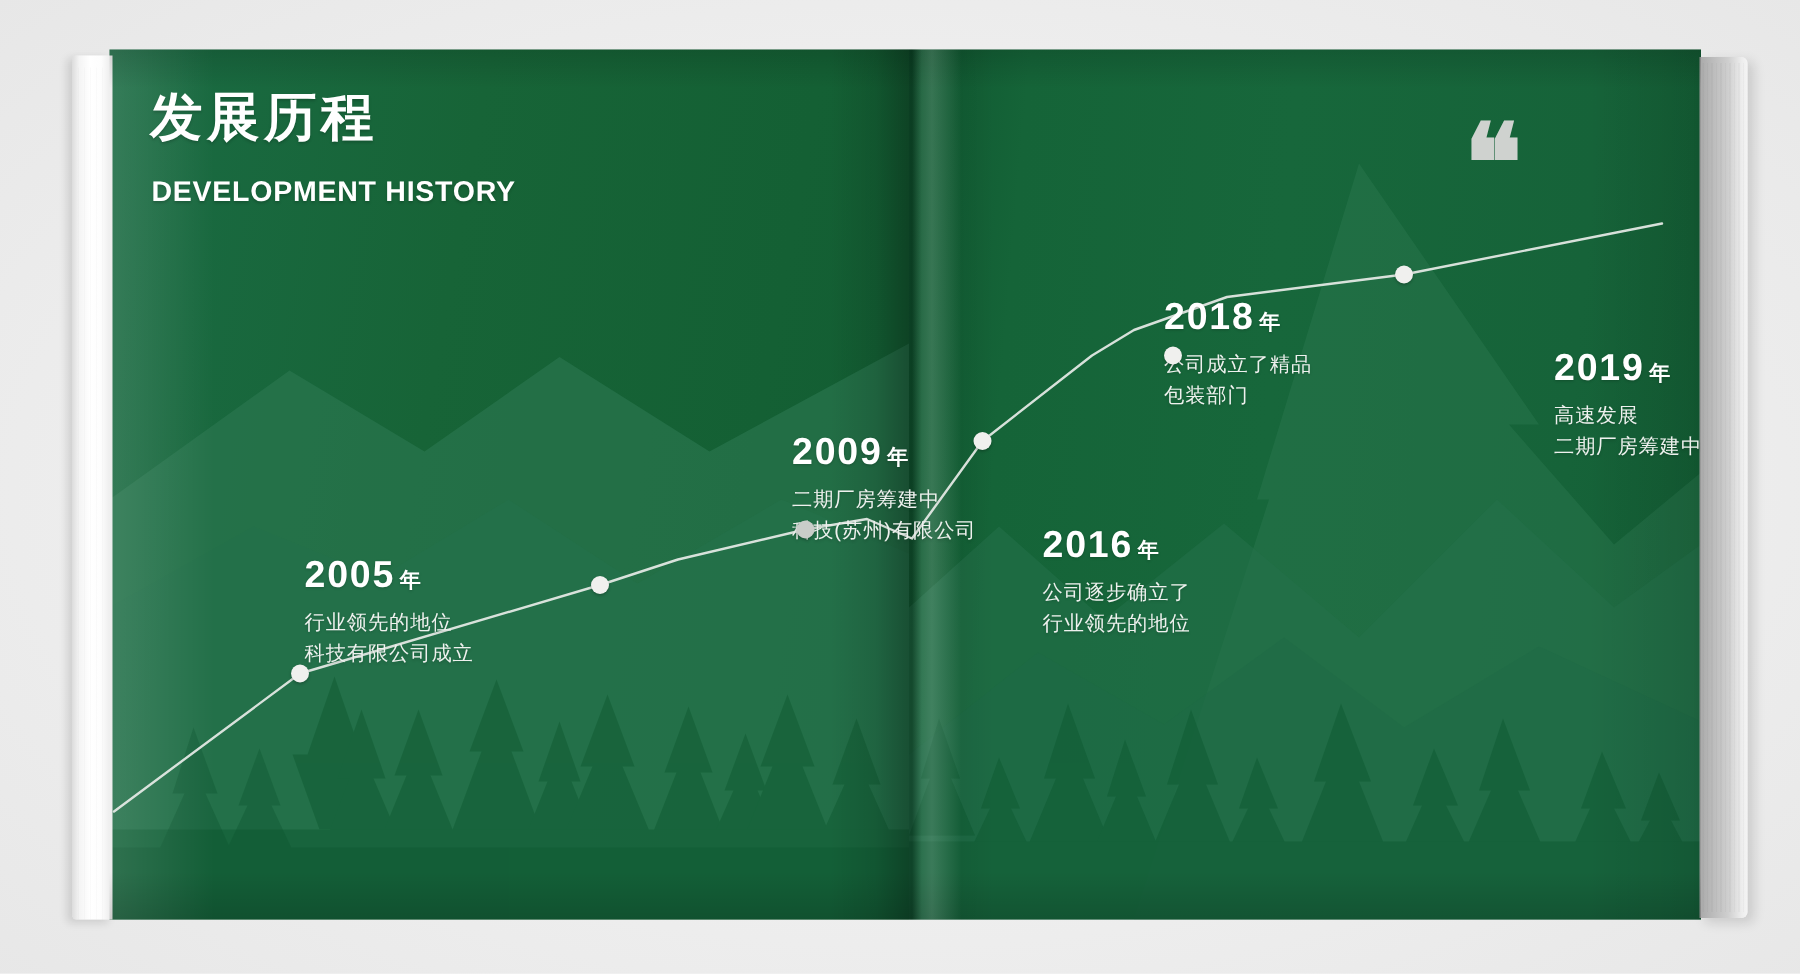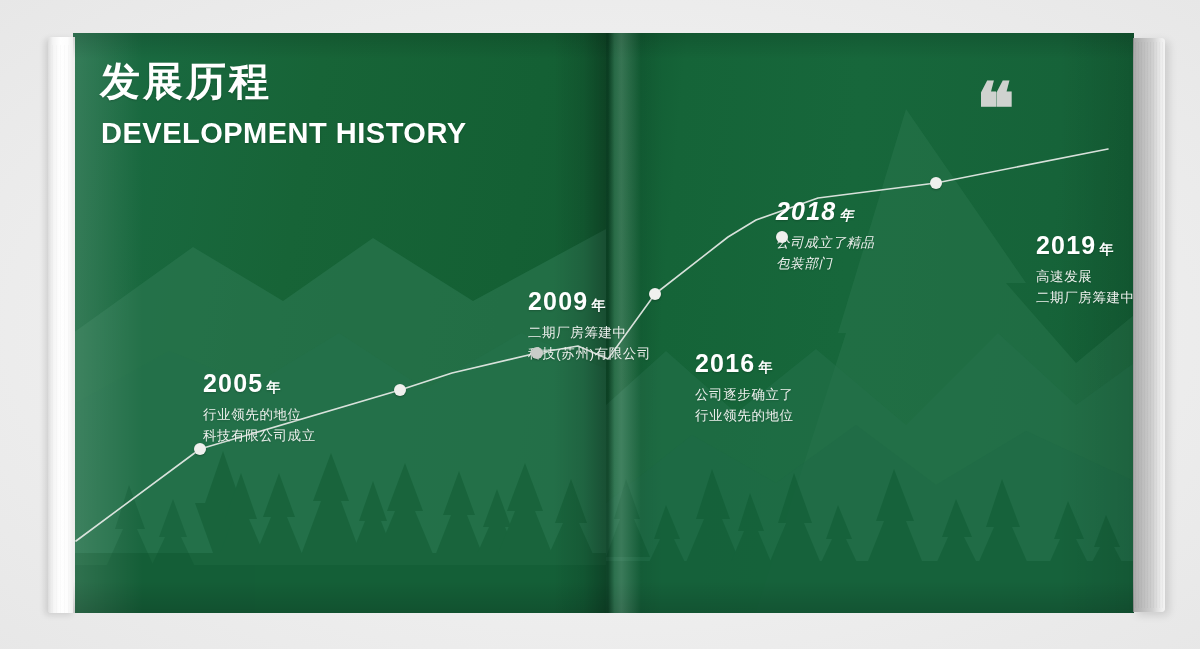--- a/index.html
+++ b/index.html
@@ -77,27 +77,27 @@
     background:linear-gradient(0deg,rgba(0,0,0,.14),rgba(0,0,0,0));
     pointer-events:none;z-index:5;}
 
   
   .layer{position:absolute;left:0;top:0;width:1120px;height:583px;z-index:8;
     pointer-events:none;}
   .layer > *{pointer-events:auto;}
 
   .title-cn{
     position:absolute;left:52px;top:28px;
-    font-size:40px;font-weight:700;color:#ffffff;letter-spacing:3px;
+    font-size:35px;font-weight:700;color:#ffffff;letter-spacing:3px;
     line-height:1;white-space:nowrap;
     text-shadow:0 1px 2px rgba(0,0,0,.18);
   }
   .title-en{
     position:absolute;left:53px;top:86px;
-    font-size:29px;font-weight:700;color:#ffffff;letter-spacing:.5px;
+    font-size:19px;font-weight:700;color:#ffffff;letter-spacing:.5px;
     line-height:1;white-space:nowrap;
     text-shadow:0 1px 2px rgba(0,0,0,.18);
   }
 
   .quote-block{position:absolute;left:928px;top:50px;width:175px;height:60px;}
   .quote-mark{
     position:absolute;left:0;top:0;
     font-size:72px;line-height:.72;font-weight:700;color:#cfd2cf;
     font-family:"DejaVu Serif","Liberation Serif",serif;
     letter-spacing:-4px;
@@ -234,21 +234,21 @@
       </div>
 
       <div class="ms" style="left:647px;top:318px;">
         <div class="yr">
           <span>2016</span><span class="suffix">年</span>
         </div>
         <div class="desc">公司逐步确立了
 行业领先的地位</div>
       </div>
 
-      <div class="ms" style="left:728px;top:166px;font-style:italic;">
+      <div class="ms" style="left:728px;top:166px;">
         <div class="yr">
           <span>2018</span><span class="suffix">年</span>
         </div>
         <div class="desc">公司成立了精品
 包装部门</div>
       </div>
 
       <div class="ms" style="left:940px;top:200px;margin-left:48px;">
         <div class="yr">
           <span>2019</span><span class="suffix">年</span>

